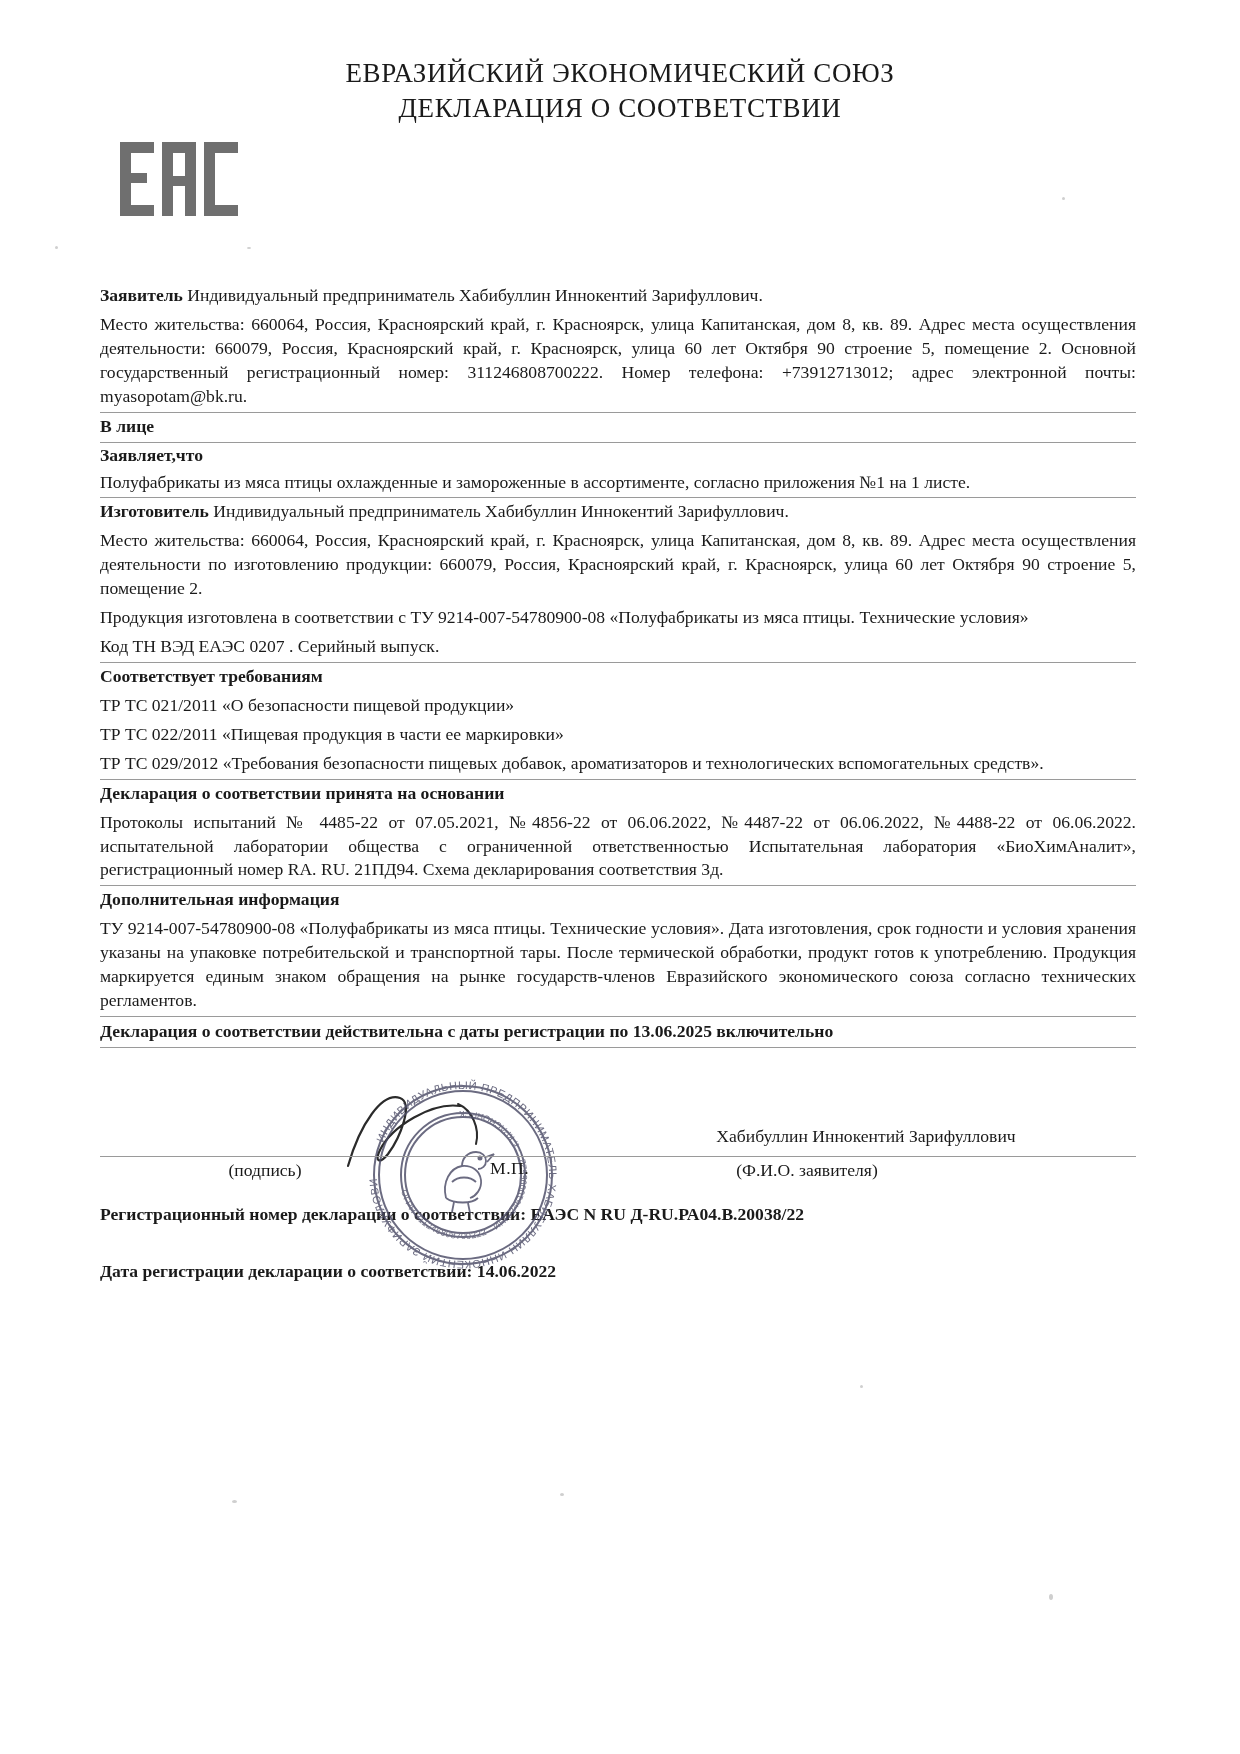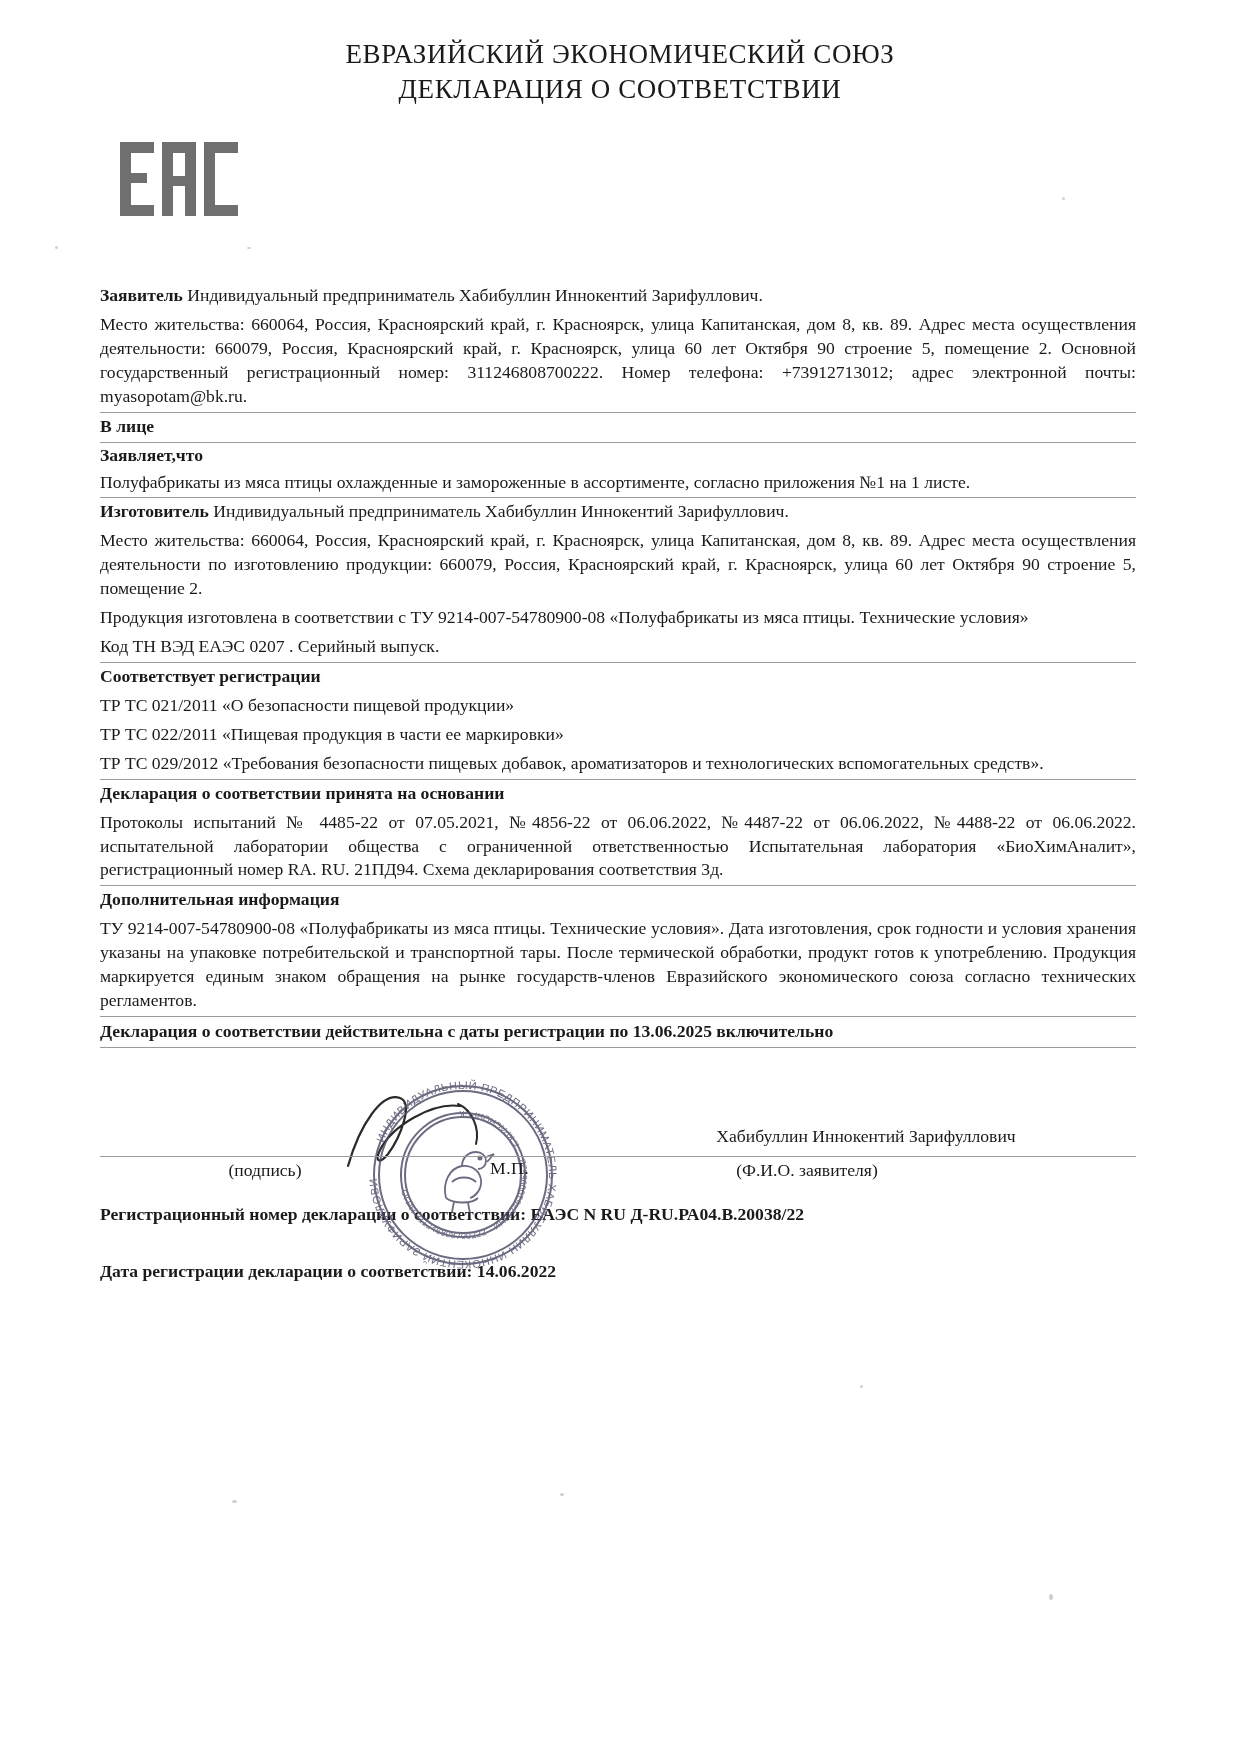--- a/index.html
+++ b/index.html
@@ -17,21 +17,21 @@
   }
   .page {
     position: absolute;
     inset: 0;
     padding: 0;
   }
 
   
   .header {
     text-align: center;
-    padding-top: 37px;
+    padding-top: 56px;
     line-height: 1.28;
   }
   .header .title-line {
     font-size: 27px;
     letter-spacing: 0.6px;
     font-weight: 400;
     font-family: "Liberation Serif", serif;
   }
 
   
@@ -239,21 +239,21 @@
       <p>Место жительства: 660064, Россия, Красноярский край, г. Красноярск, улица Капитанская, дом 8, кв. 89. Адрес места осуществления деятельности по изготовлению продукции: 660079, Россия, Красноярский край, г. Красноярск, улица 60 лет Октября 90 строение 5, помещение 2.</p>
     </div>
     <div class="row noline">
       <p>Продукция изготовлена в соответствии с ТУ 9214-007-54780900-08 «Полуфабрикаты из мяса птицы. Технические условия»</p>
     </div>
     <div class="row">
       <p class="nojust">Код ТН ВЭД ЕАЭС 0207 . Серийный выпуск.</p>
     </div>
 
     <div class="row noline">
-      <p class="section-head nojust">Соответствует регистрации</p>
+      <p class="section-head nojust">Соответствует требованиям</p>
     </div>
     <div class="row noline">
       <p class="nojust">ТР ТС 021/2011 «О безопасности пищевой продукции»</p>
     </div>
     <div class="row noline">
       <p class="nojust">ТР ТС 022/2011 «Пищевая продукция в части ее маркировки»</p>
     </div>
     <div class="row">
       <p>ТР ТС 029/2012 «Требования безопасности пищевых добавок, ароматизаторов и технологических вспомогательных средств».</p>
     </div>

